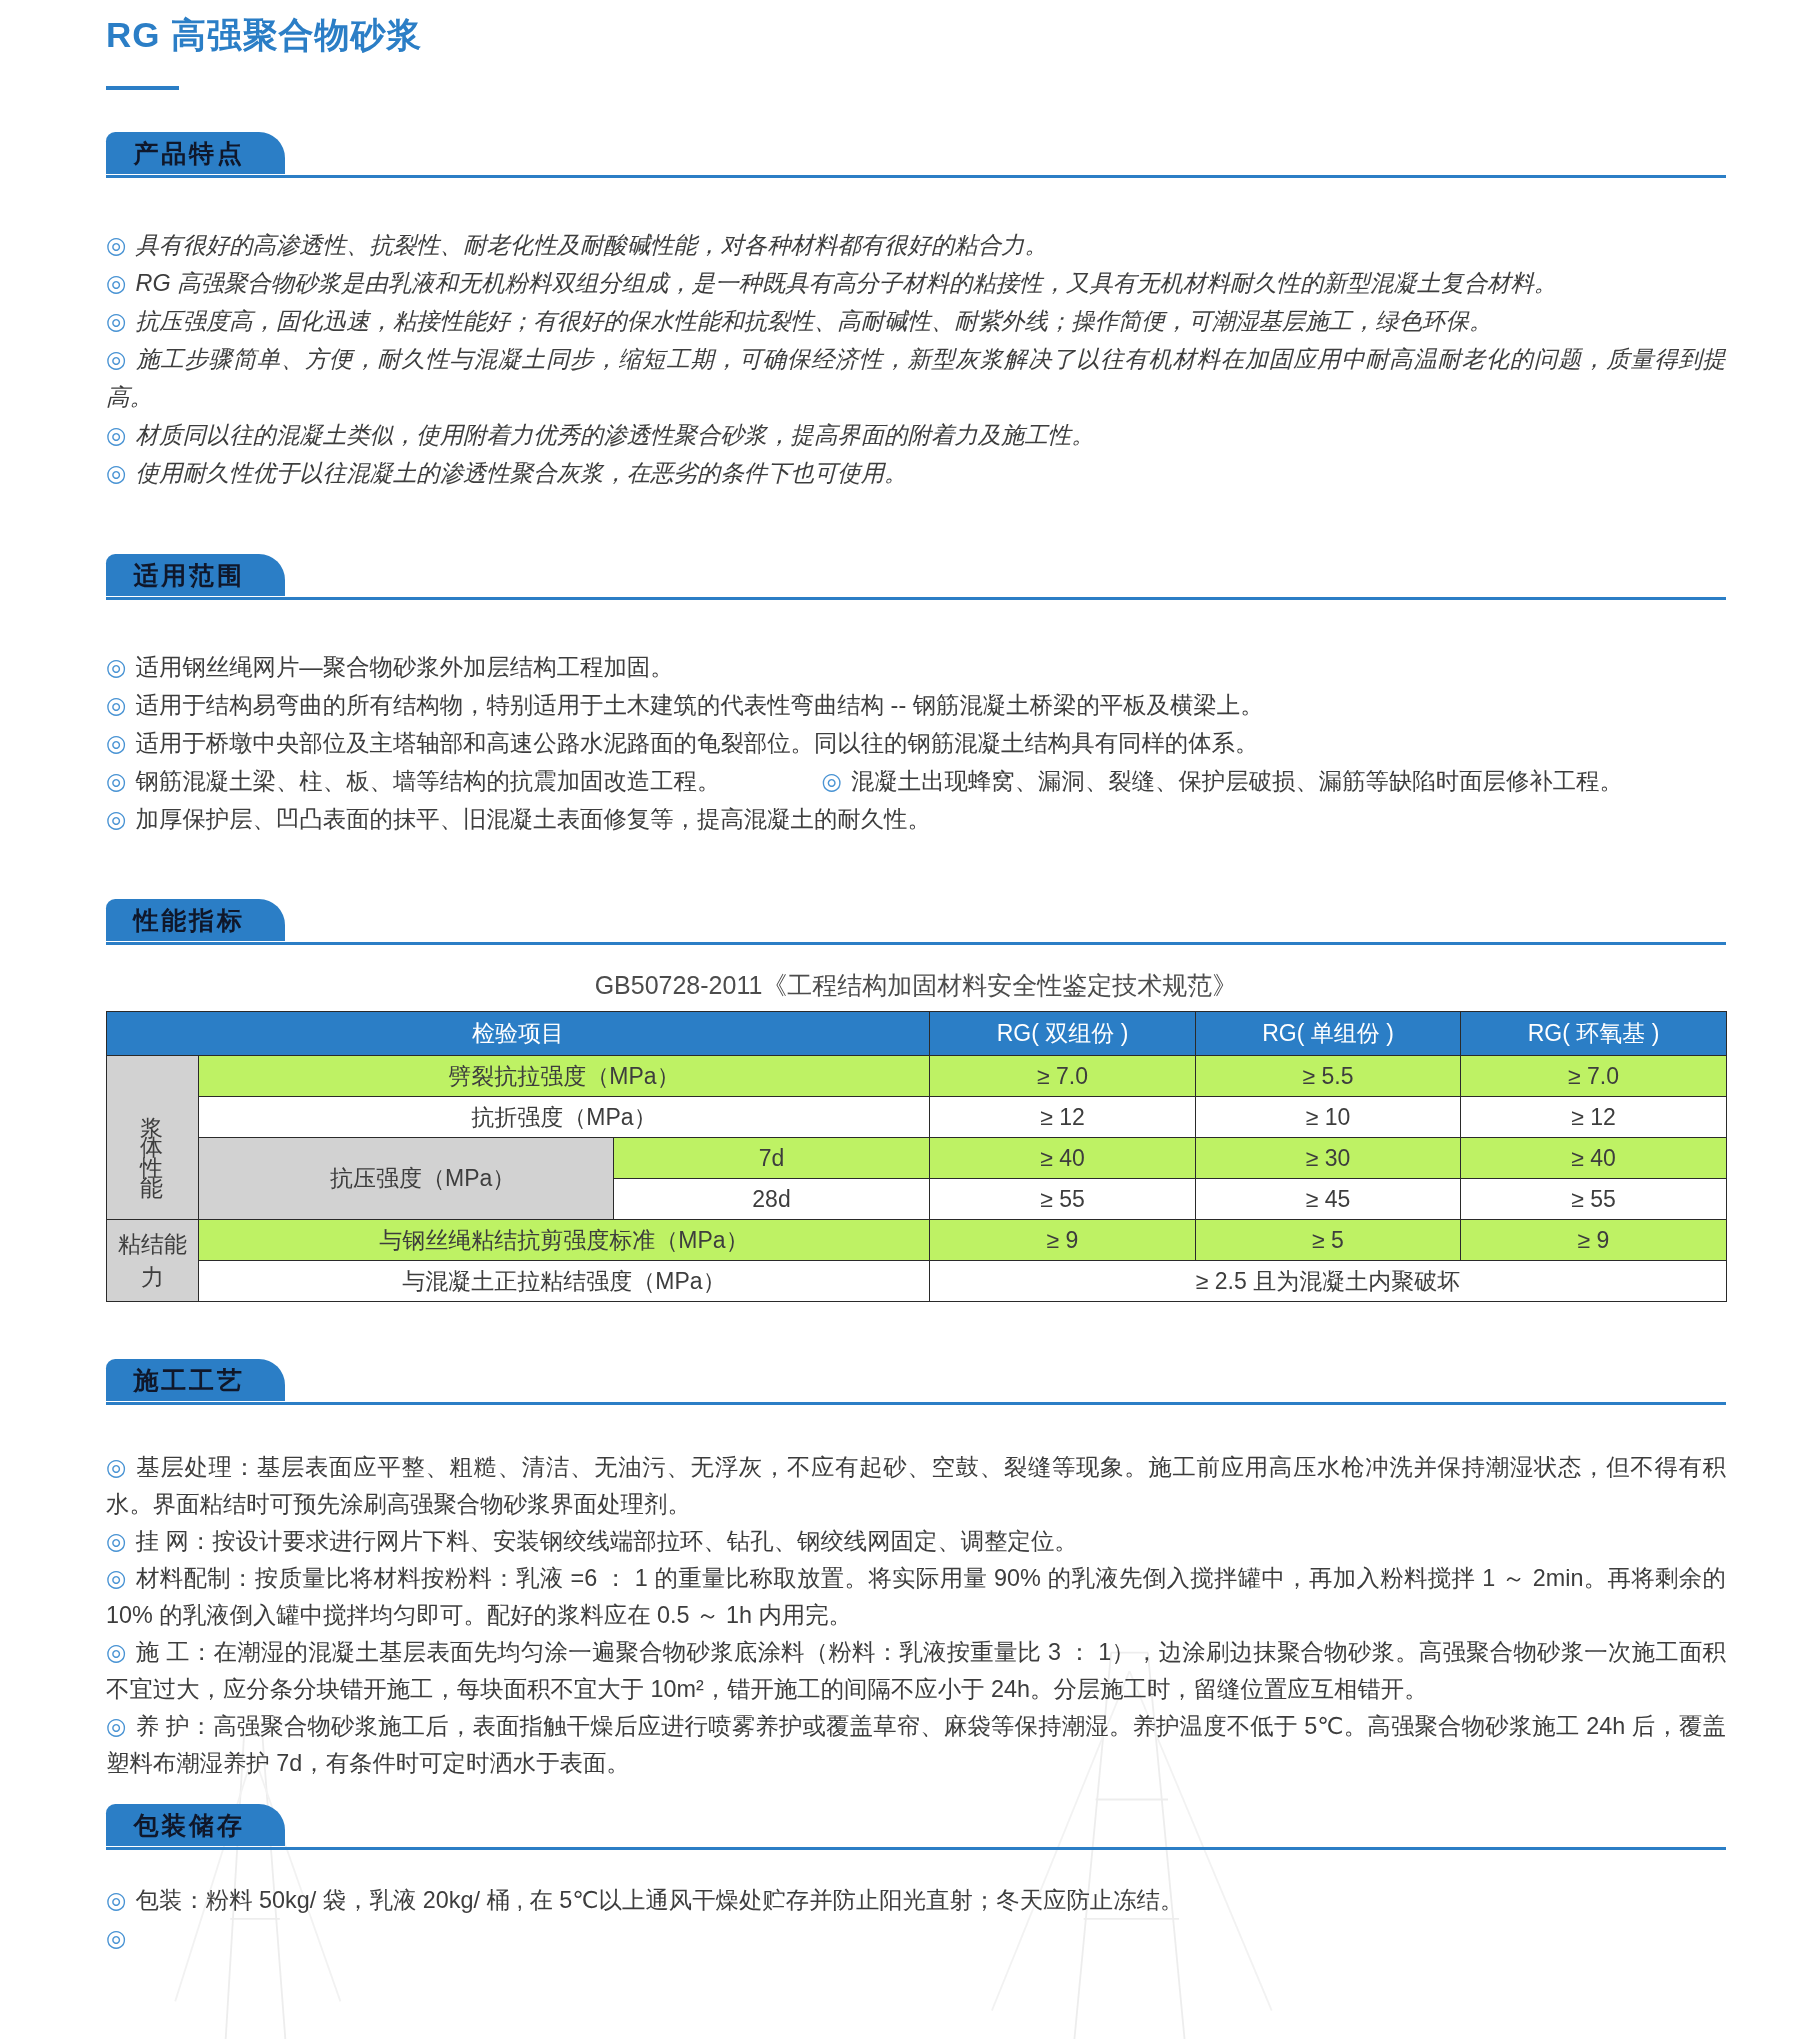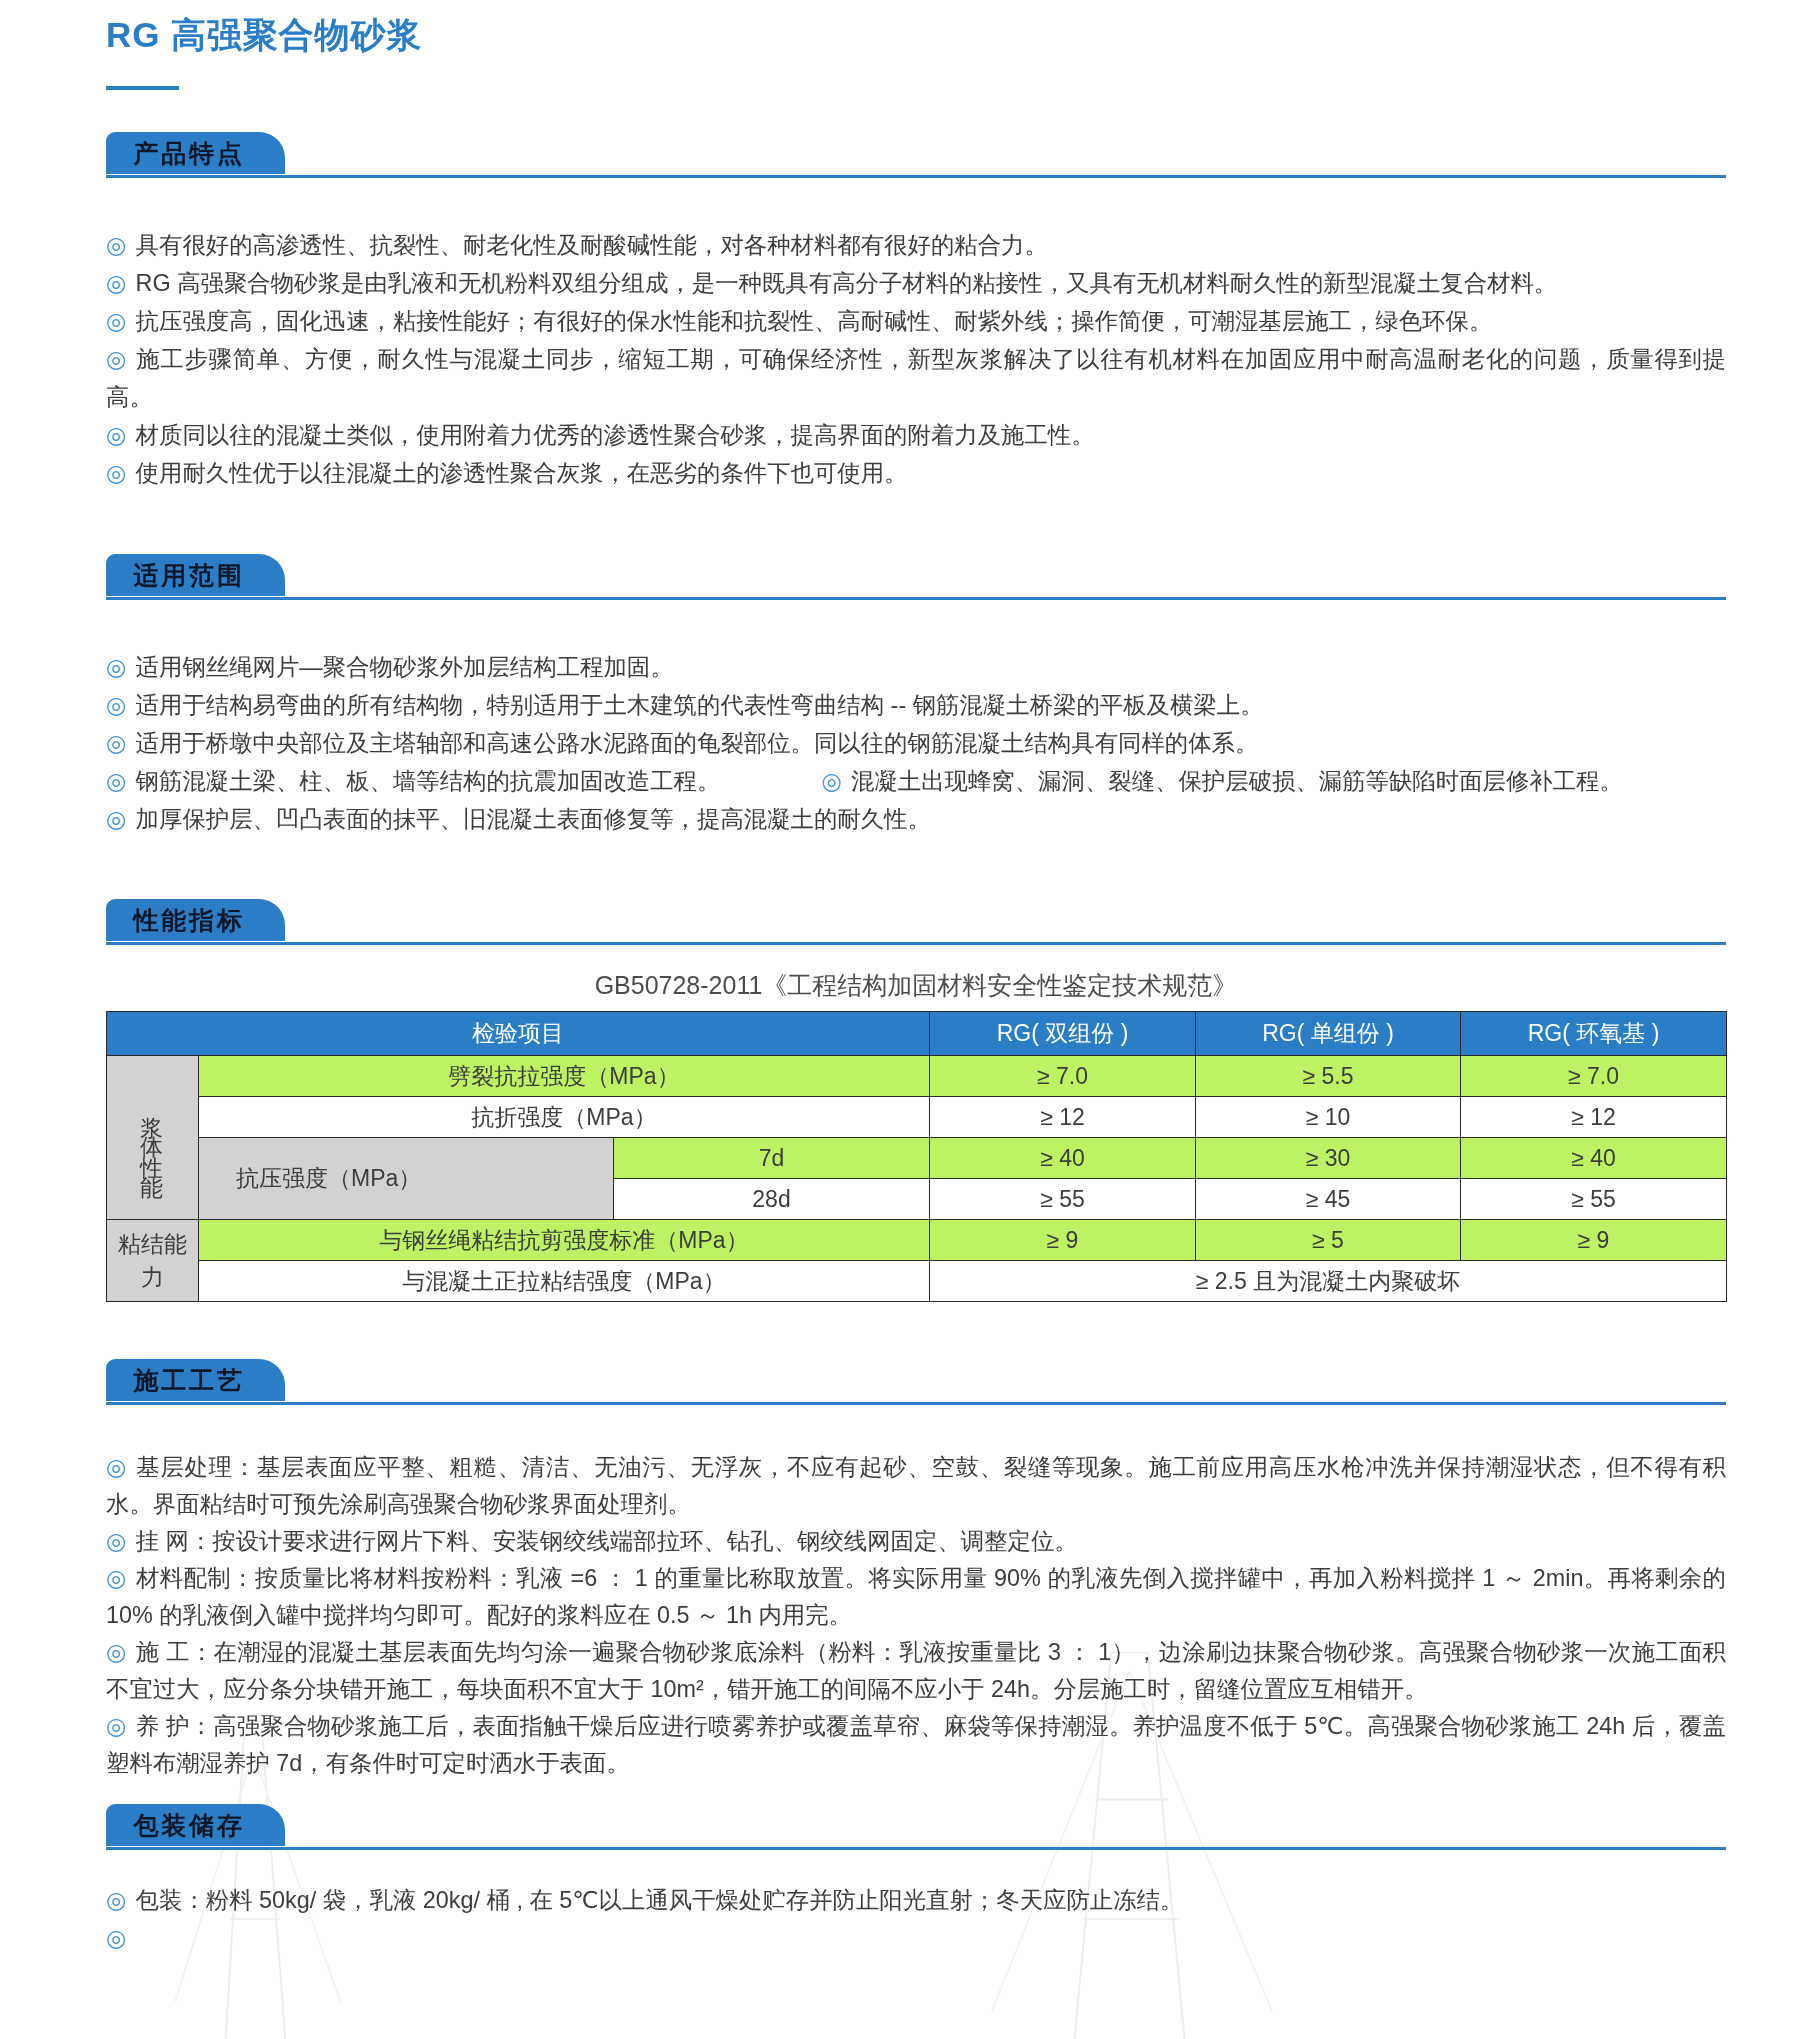--- a/index.html
+++ b/index.html
@@ -56,21 +56,21 @@
     color: #3d3d3d;
     text-align: justify;
   }
   .bullet::before {
     content: "◎";
     color: #4a94d4;
     margin-right: 9.2px;
     font-size: 23.4px;
   }
   .mt-s1h { margin-top: 42px; }
-  .mt-s1l { margin-top: 48px; }
+  .mt-s1l { margin-top: 48px; font-style: italic; }
   .mt-s2h { margin-top: 62px; }
   .mt-s2l { margin-top: 48px; }
   .mt-s3h { margin-top: 61px; }
   .mt-s4h { margin-top: 57px; }
   .mt-s4l { margin-top: 44px; }
   .mt-s5h { margin-top: 22px; }
   .mt-s5l { margin-top: 31px; }
   .dual-line .second { margin-left: 101px; }
   .table-caption {
     margin-top: 24px;
@@ -188,21 +188,21 @@
           <td>≥ 5.5</td>
           <td>≥ 7.0</td>
         </tr>
         <tr class="white">
           <td colspan="2">抗折强度（MPa）</td>
           <td>≥ 12</td>
           <td>≥ 10</td>
           <td>≥ 12</td>
         </tr>
         <tr class="grey">
-          <td rowspan="2" style="background:#d2d2d2; text-align:left; padding-left:37px;">抗压强度（MPa）</td>
+          <td rowspan="2" style="background:#d2d2d2; text-align:center; padding-left:37px;">抗压强度（MPa）</td>
           <td>7d</td>
           <td>≥ 40</td>
           <td>≥ 30</td>
           <td>≥ 40</td>
         </tr>
         <tr class="white">
           <td>28d</td>
           <td>≥ 55</td>
           <td>≥ 45</td>
           <td>≥ 55</td>

